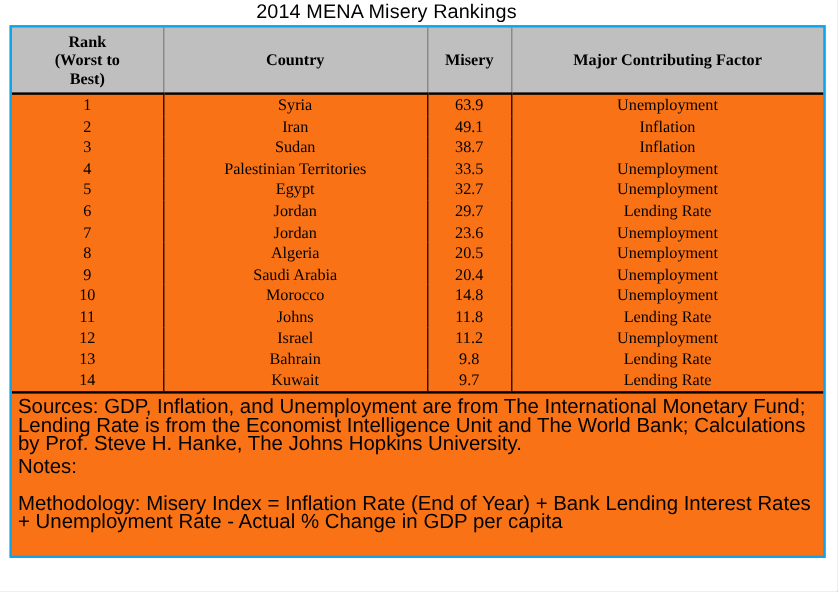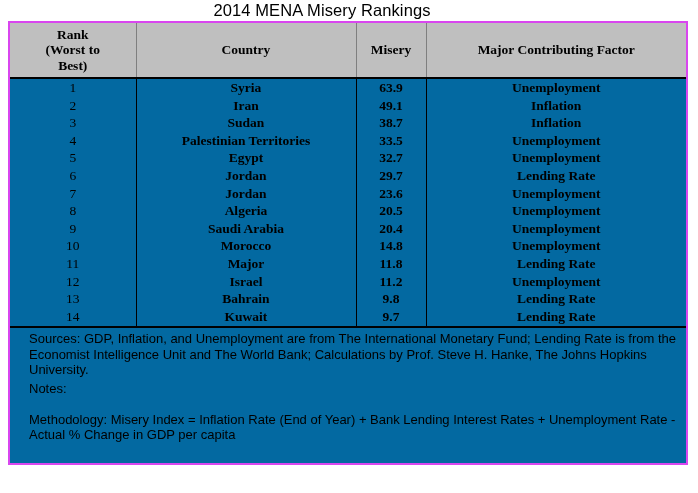--- a/index.html
+++ b/index.html
@@ -26,23 +26,23 @@
     color: #000000;
     line-height: 19px;
     padding-top: 1px;
     letter-spacing: 0.1px;
   }
   .table-wrap {
     position: absolute;
     left: 8px;
     top: 21px;
     width: 680px;
-    border: 2px solid #d946ef;
+    border: 2px solid #0ea5e9;
     box-sizing: border-box;
-    background: #0369a1;
+    background: #f97316;
   }
   table.misery {
     border-collapse: collapse;
     width: 100%;
     table-layout: fixed;
   }
   table.misery col.c-rank    { width: 126px; }
   table.misery col.c-country { width: 220px; }
   table.misery col.c-misery  { width: 70px;  }
   table.misery col.c-factor  { width: 260px; }
@@ -69,34 +69,34 @@
     font-size: 13.5px;
     color: #000000;
     text-align: center;
     padding: 0;
     line-height: 17.6px;
     height: 17.6px;
     border: none;
     vertical-align: middle;
     white-space: nowrap;
   }
-  tbody td.sep { border-left: 1px solid #000000; font-weight: bold; }
+  tbody td.sep { border-left: 1px solid #000000; }
   tbody tr.last td { padding-bottom: 1px; }
 
   .body-bottom-rule {
     border-top: 2px solid #000000;
     height: 0;
     font-size: 0;
     line-height: 0;
   }
 
   .notes {
-    padding: 3px 5px 4px 19px;
+    padding: 3px 5px 4px 5px;
     font-family: "Liberation Sans", "DejaVu Sans", sans-serif;
-    font-size: 13px;
+    font-size: 17px;
     color: #000000;
     line-height: 15.4px;
   }
   .notes p {
     margin: 0 0 3px 0;
   }
   .notes p:last-child { margin-bottom: 16px; }
   .notes .tight { margin-bottom: 16px; }
 </style>
 </head>
@@ -183,21 +183,21 @@
             <td class="sep">Unemployment</td>
           </tr>
           <tr>
             <td>10</td>
             <td class="sep">Morocco</td>
             <td class="sep">14.8</td>
             <td class="sep">Unemployment</td>
           </tr>
           <tr>
             <td>11</td>
-            <td class="sep">Major</td>
+            <td class="sep">Johns</td>
             <td class="sep">11.8</td>
             <td class="sep">Lending Rate</td>
           </tr>
           <tr>
             <td>12</td>
             <td class="sep">Israel</td>
             <td class="sep">11.2</td>
             <td class="sep">Unemployment</td>
           </tr>
           <tr>

